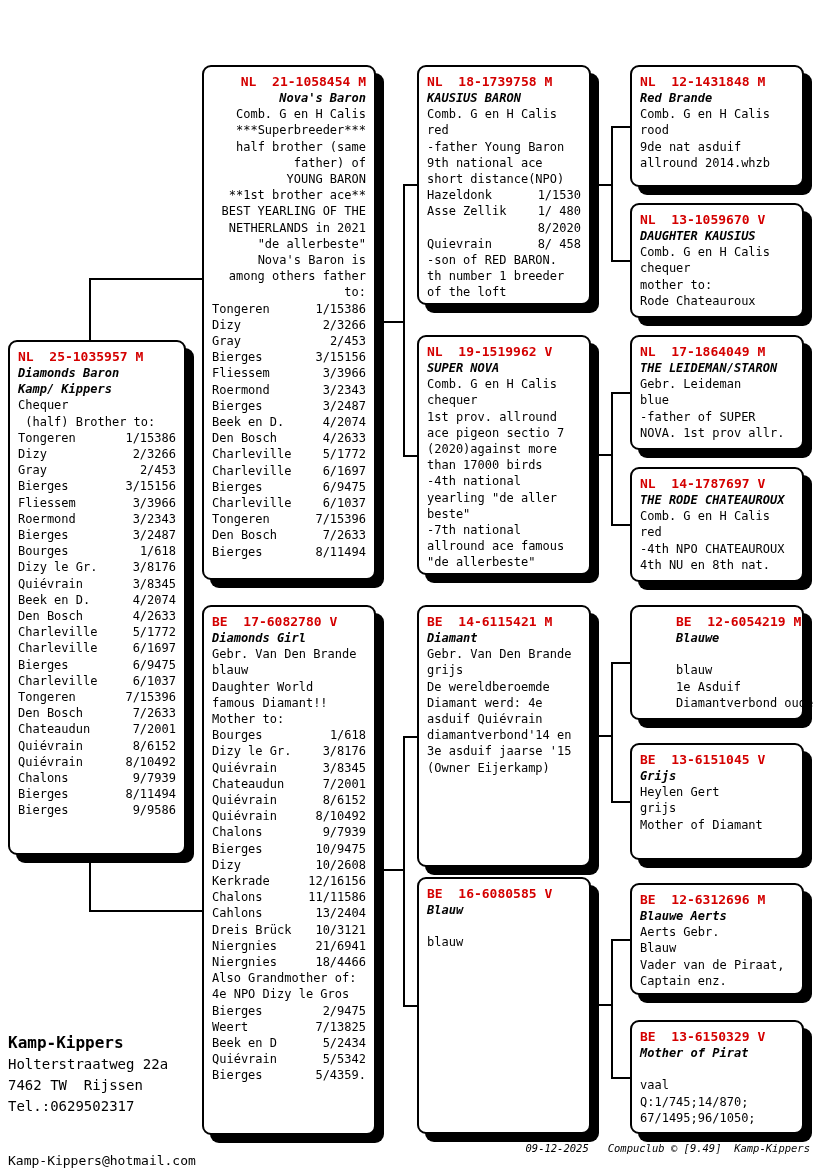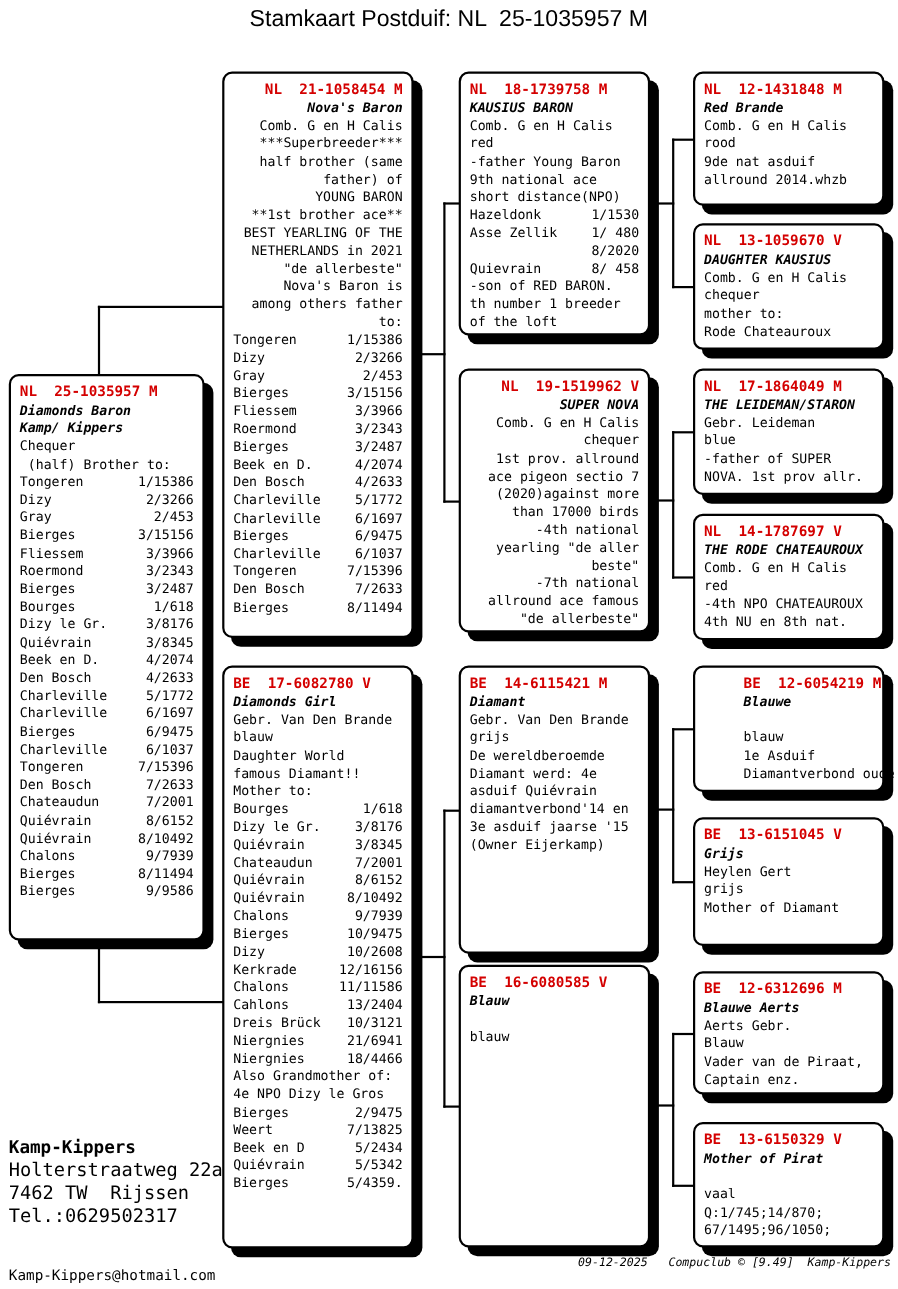--- a/index.html
+++ b/index.html
@@ -9,31 +9,30 @@
          font-family:"Liberation Sans","DejaVu Sans",sans-serif;font-size:21px;
          white-space:pre;color:#000;}
   .pbox{position:absolute;background:#fff;border:2px solid #000;border-radius:9px;
         box-shadow:8px 8px 0 #000;padding:6px 8px 4px 8px;box-sizing:border-box;}
   .ring{font-size:13px;font-weight:bold;color:#d40000;white-space:pre;line-height:17px;}
   .bline{font-size:12px;line-height:16.2px;white-space:pre;}
   .bline.name{font-style:italic;font-weight:600;}
   .row{font-size:12px;line-height:16.2px;white-space:pre;display:flex;justify-content:space-between;}
   .cline{position:absolute;background:#000;}
   .owner-name{font-size:16px;font-weight:bold;line-height:22px;}
-  .owner-line{font-size:17px;line-height:21px;white-space:pre;}
+  .owner-line{font-size:14px;line-height:21px;white-space:pre;}
   .owner-email{font-size:13px;margin-top:36px;white-space:pre;}
   .footer{position:absolute;right:6px;top:1142px;font-size:10.5px;font-style:italic;
           white-space:pre;}
 </style>
 </head>
 <body>
 
 <div id="page">
 
-  <div class="title">Stamkaart Postduif: NL  25-1035957 M</div>
 
   <div id="connectors">
       <div class="cline" style="left: 89px; top: 278px; width: 2px; height: 64px;"></div>
       <div class="cline" style="left: 89px; top: 278px; width: 114px; height: 2px;"></div>
       <div class="cline" style="left: 89px; top: 853px; width: 2px; height: 59px;"></div>
       <div class="cline" style="left: 89px; top: 910px; width: 114px; height: 2px;"></div>
       <div class="cline" style="left: 376px; top: 321px; width: 29px; height: 2px;"></div>
       <div class="cline" style="left: 403px; top: 184px; width: 2px; height: 273px;"></div>
       <div class="cline" style="left: 403px; top: 184px; width: 15px; height: 2px;"></div>
       <div class="cline" style="left: 403px; top: 455px; width: 15px; height: 2px;"></div>
@@ -174,21 +173,21 @@
         <div class="row"><span>Hazeldonk</span><span>1/1530</span></div>
         <div class="row"><span>Asse Zellik</span><span>1/ 480</span></div>
         <div class="row"><span></span><span>8/2020</span></div>
         <div class="row"><span>Quievrain</span><span>8/ 458</span></div>
         <div class="bline">-son of RED BARON.</div>
         <div class="bline">th number 1 breeder</div>
         <div class="bline">of the loft</div>
       </div>
   </div>
 
-  <div class="pbox" style="left:417px;top:335px;width:174px;height:240px;text-align:right;">
+  <div class="pbox" style="left:417px;top:335px;width:174px;height:240px;">
     <div class="ring">NL  19-1519962 V</div>
     <div class="body">
         <div class="bline name">SUPER NOVA</div>
         <div class="bline">Comb. G en H Calis</div>
         <div class="bline">chequer</div>
         <div class="bline">1st prov. allround</div>
         <div class="bline">ace pigeon sectio 7</div>
         <div class="bline">(2020)against more</div>
         <div class="bline">than 17000 birds</div>
         <div class="bline">-4th national</div>

